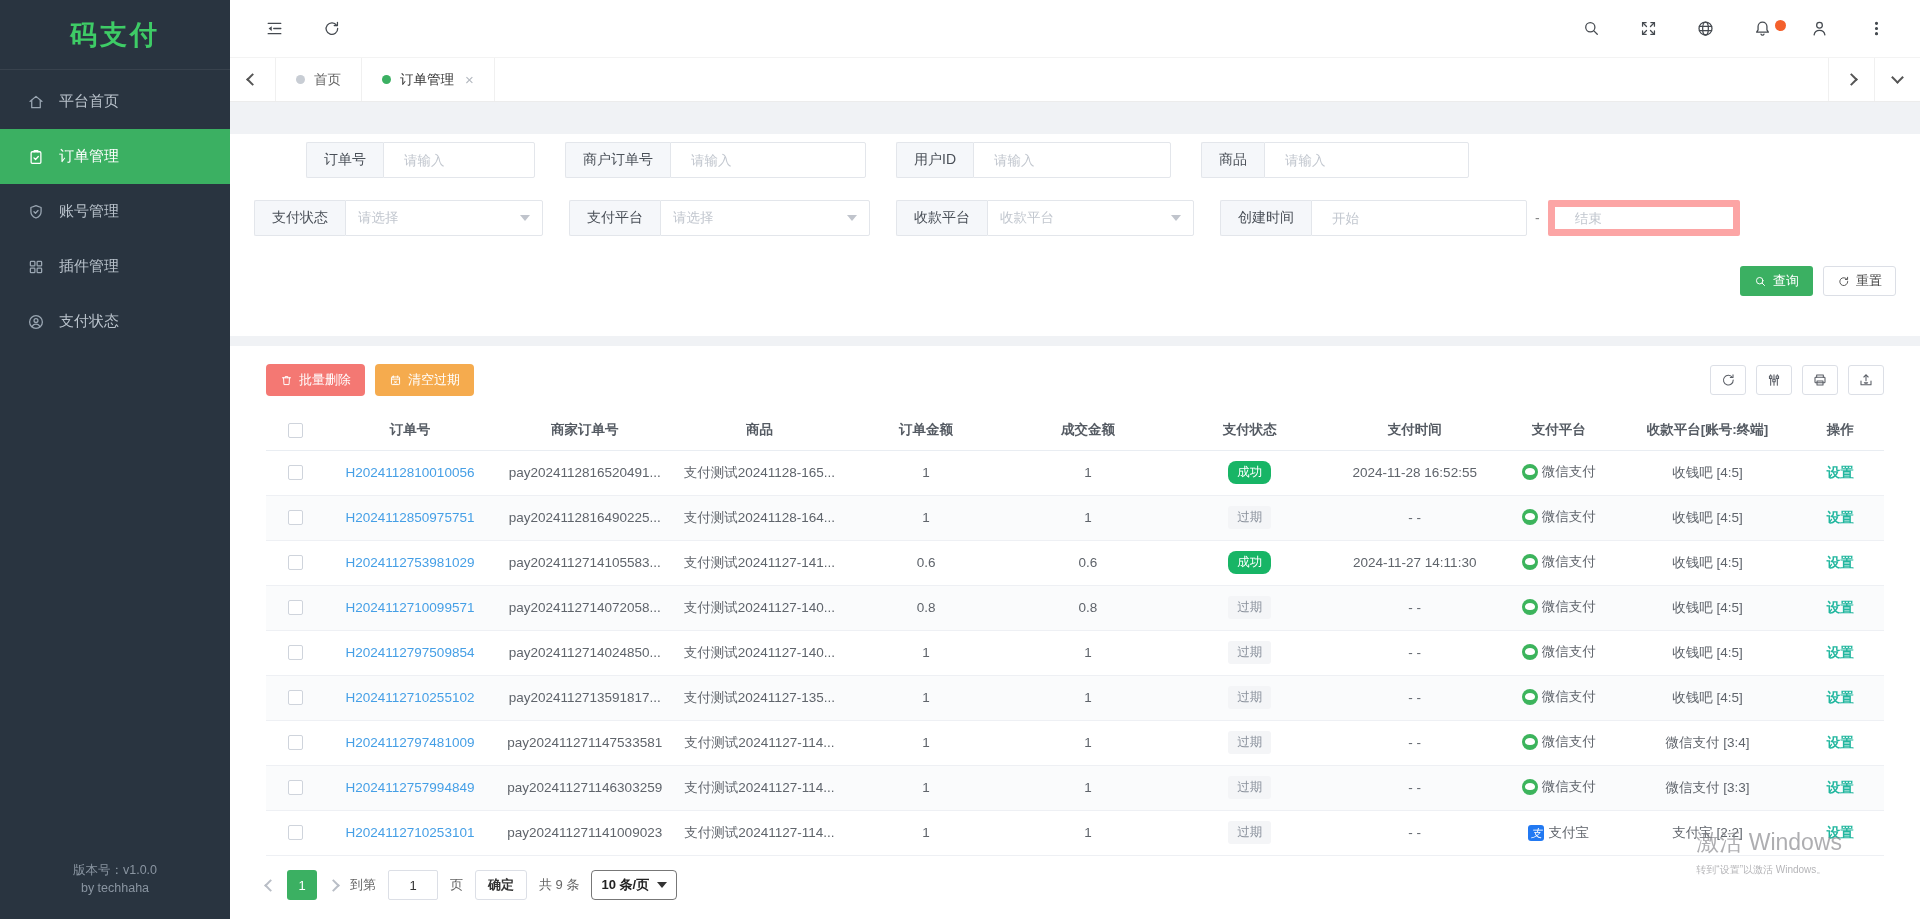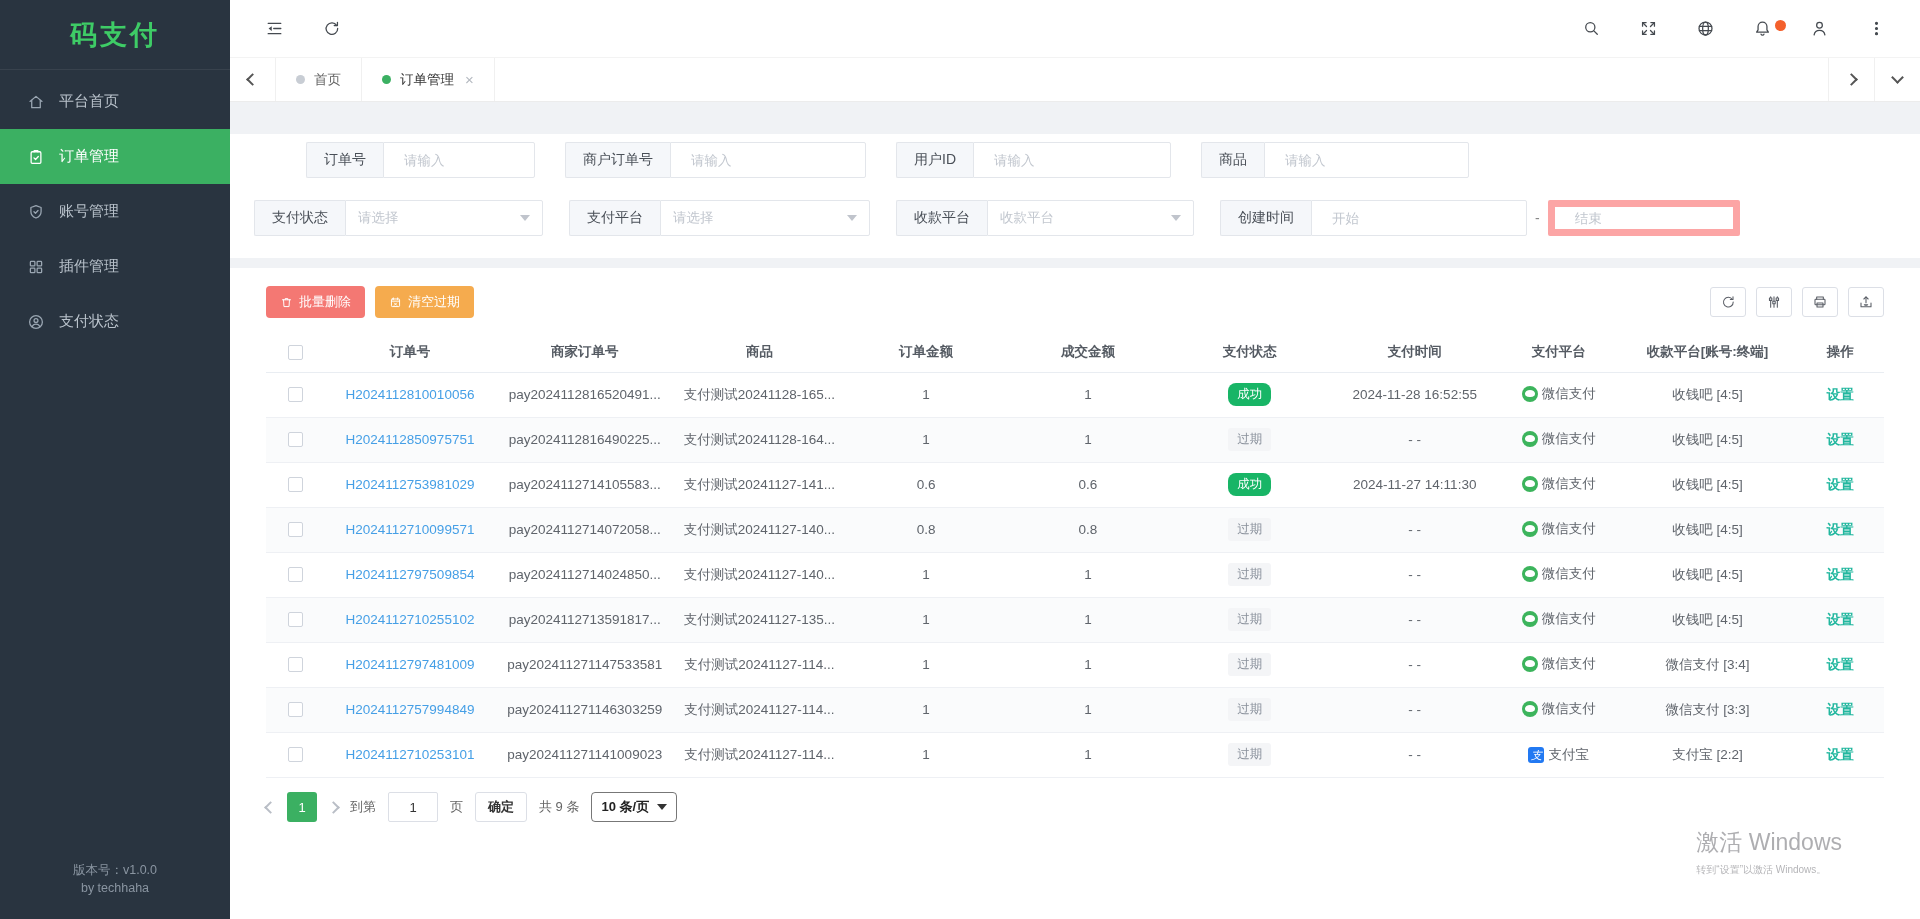--- a/index.html
+++ b/index.html
@@ -283,20 +283,36 @@
               <i class="tri-down"></i>
             </span>
           </div>
           <div class="fg">
             <span class="fg-label">创建时间</span>
             <input class="fg-input" style="width: 216px;" placeholder="开始">
             <span class="date-sep" style="display:flex;align-items:center">-</span>
             <input class="fg-input date-input" style="width: 192px;" placeholder="结束">
           </div>
         </div>
+        <div class="filter-actions">
+          <button class="btn btn-green">
+            <svg viewBox="0 0 24 24">
+                <circle cx="10.5" cy="10.5" r="6"></circle>
+                <path d="m15 15 4.5 4.5"></path>
+              </svg>
+            <span>查询</span>
+          </button>
+          <button class="btn btn-plain">
+            <svg viewBox="0 0 24 24">
+                <path d="M18.6 8.2A7.3 7.3 0 1 0 19.8 12"></path>
+                <path d="M19.5 4.2v4h-4"></path>
+              </svg>
+            <span>重置</span>
+          </button>
+        </div>
       </section>
 
       <section class="table-card">
         <div class="table-toolbar">
           <div class="tt-left">
             <button class="btn btn-batch btn-danger">
               <svg viewBox="0 0 24 24" style="stroke:#fff">
                   <path d="M4.5 7h15M9.5 7V4.8h5V7M6.5 7l.8 12.5h9.4L17.5 7"></path>
                 </svg>
               <span>批量删除</span>

